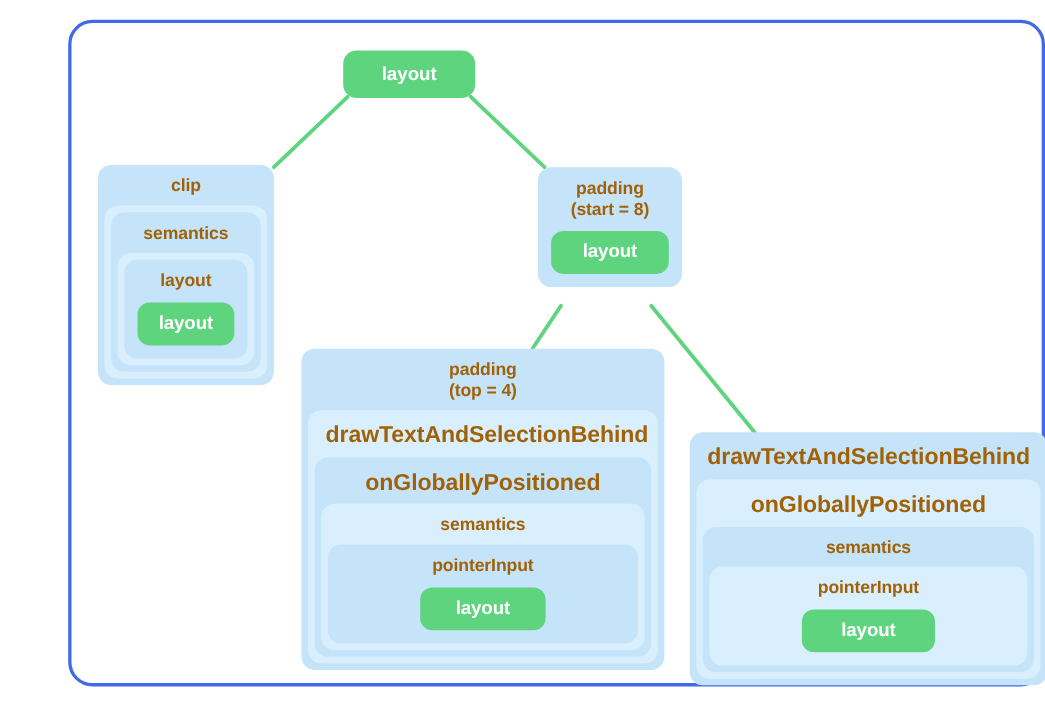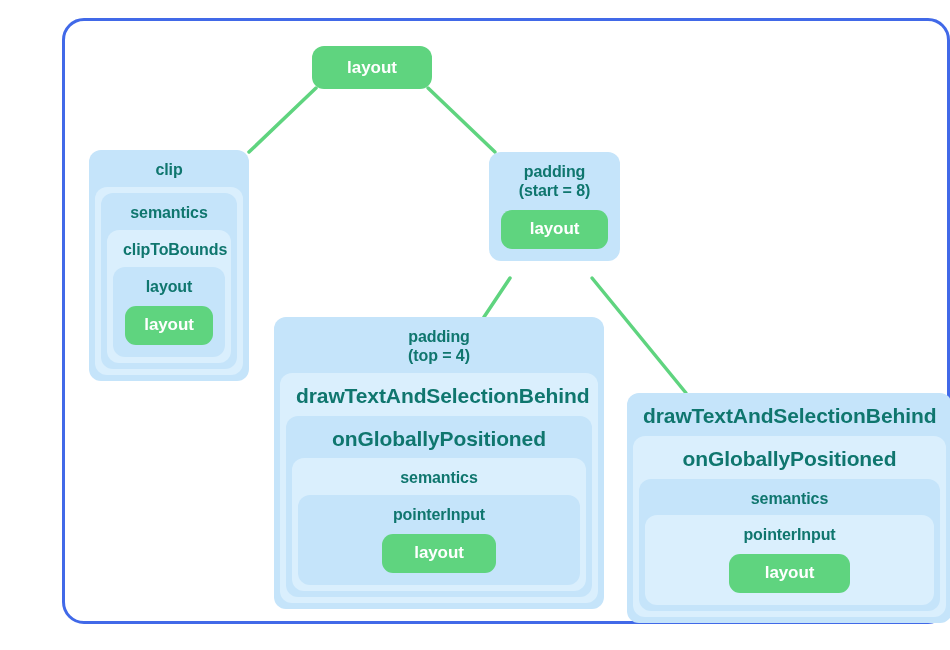--- a/index.html
+++ b/index.html
@@ -51,21 +51,21 @@
     background: #c5e4fa;
     border-radius: 12px;
     padding: 6px;
     box-sizing: border-box;
   }
   .mod.alt {
     background: #daeffd;
   }
   .mod-label {
     display: block;
-    color: #0f766e;
+    color: #a16207;
     font-size: 16px;
     font-weight: 700;
     line-height: 1.18;
     padding: 5px 10px 7px 10px;
     white-space: pre-line;
     letter-spacing: -0.1px;
   }
   .mod-label.big {
     font-size: 21px;
   }
@@ -138,21 +138,20 @@
   </svg>
 
   <div class="node" id="node-root">layout</div>
 
   <div class="node mod" id="tree-clip">
     <span class="mod-label">clip</span>
     <div class="mod alt">
       <div class="mod">
         <span class="mod-label">semantics</span>
         <div class="mod alt">
-          <span class="mod-label">clipToBounds</span>
           <div class="mod">
             <span class="mod-label">layout</span>
             <div class="leaf">layout</div>
           </div>
         </div>
       </div>
     </div>
   </div>
 
   <div class="node mod" id="tree-padding-start">

